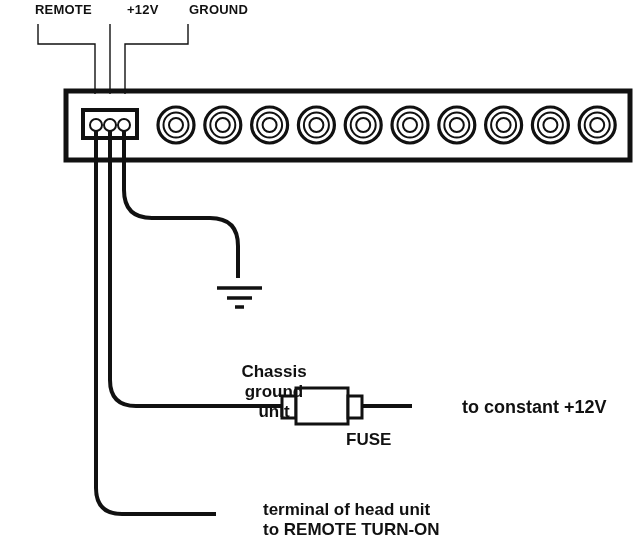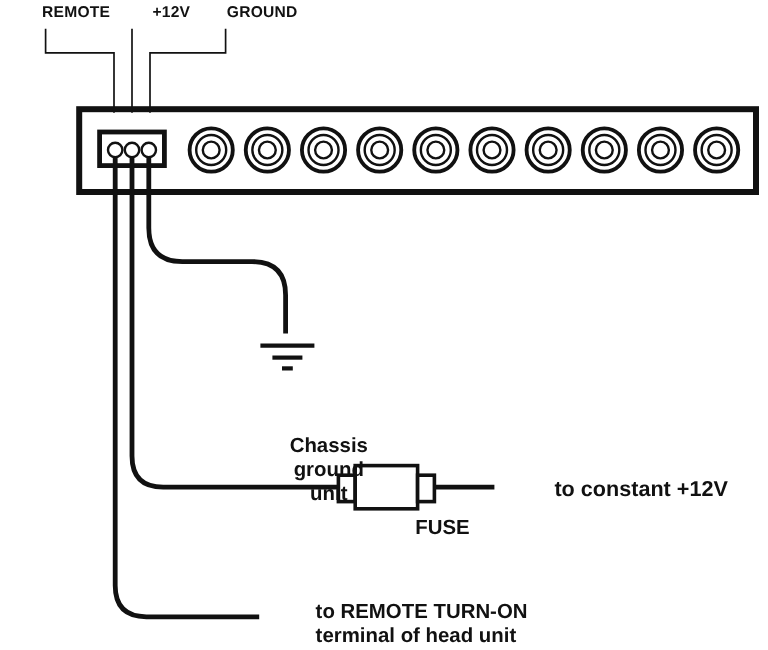--- a/index.html
+++ b/index.html
@@ -114,15 +114,15 @@
   <div>unit</div>
 </div>
 
 <div class="lbl mid" style="left:296px; top:430px;margin-left:16px;">FUSE</div>
 
 <div class="lbl mid" style="left:428px; top:397px; font-size:18px;">
   <div>to constant +12V</div>
 </div>
 
 <div class="lbl mid" style="left:229px; top:500px;">
+  <div>terminal of head unit</div>
   <div>to REMOTE TURN-ON</div>
-  <div>terminal of head unit</div>
 </div>
 
 </body></html>

